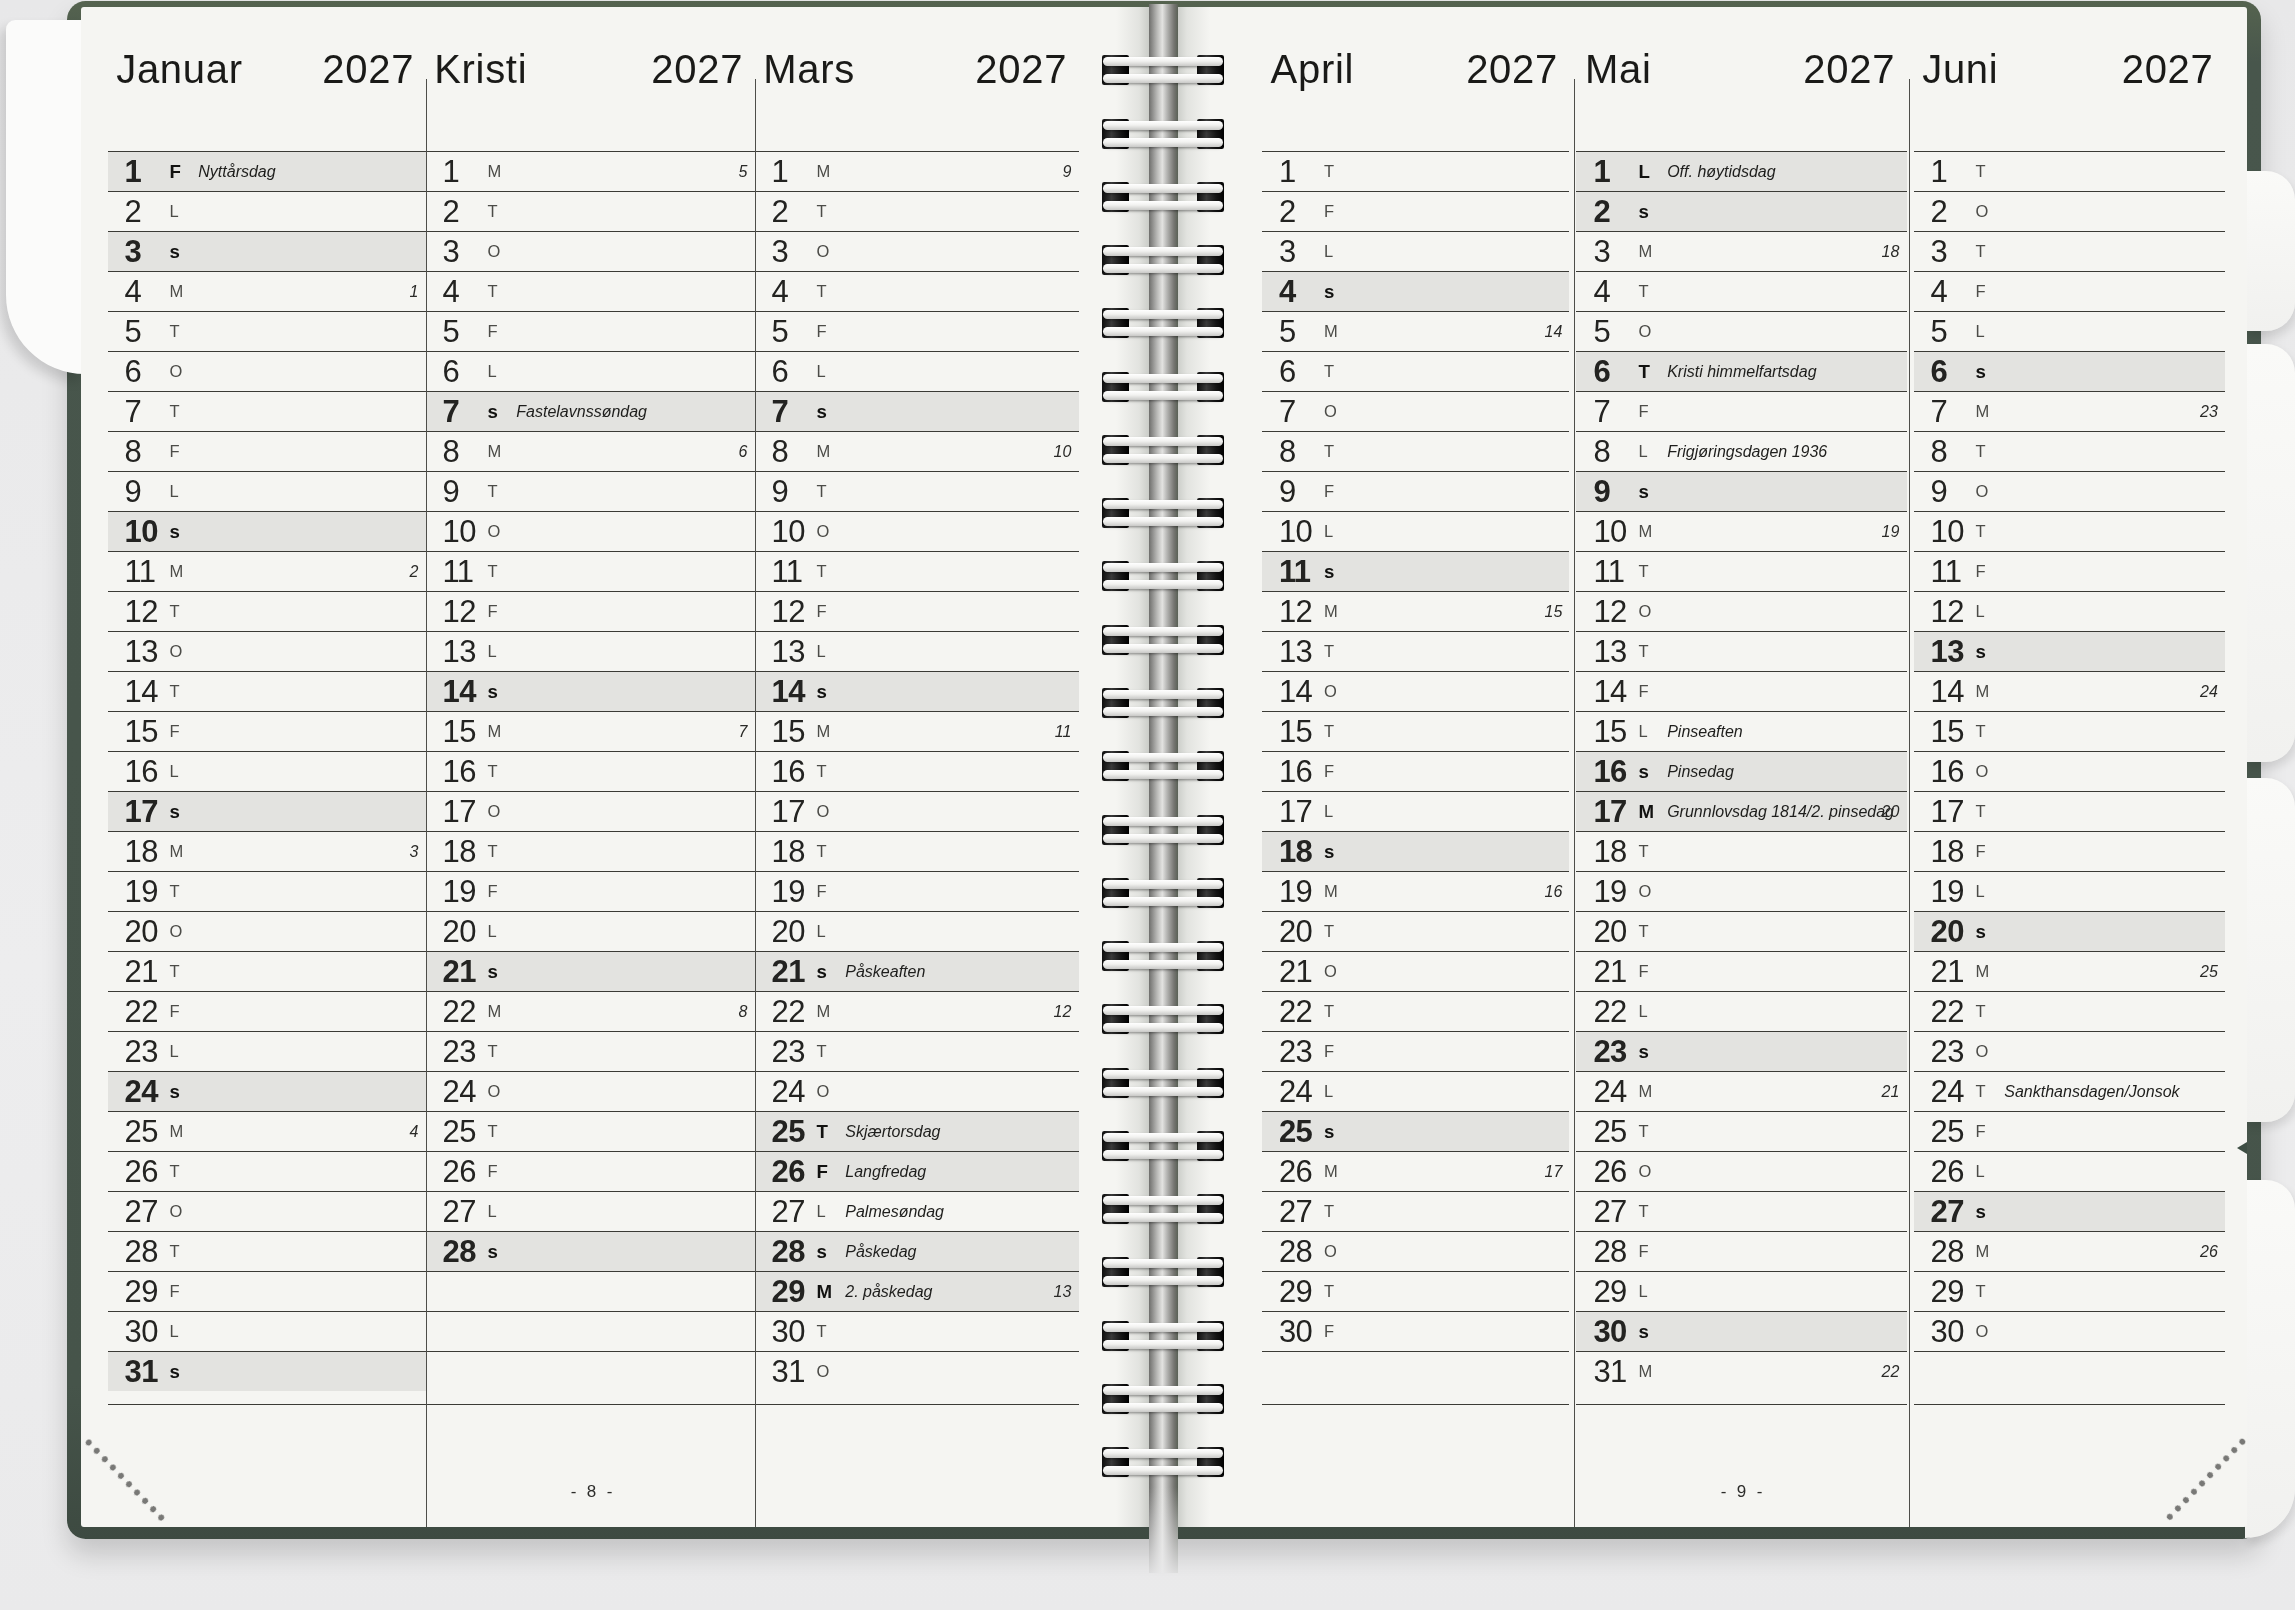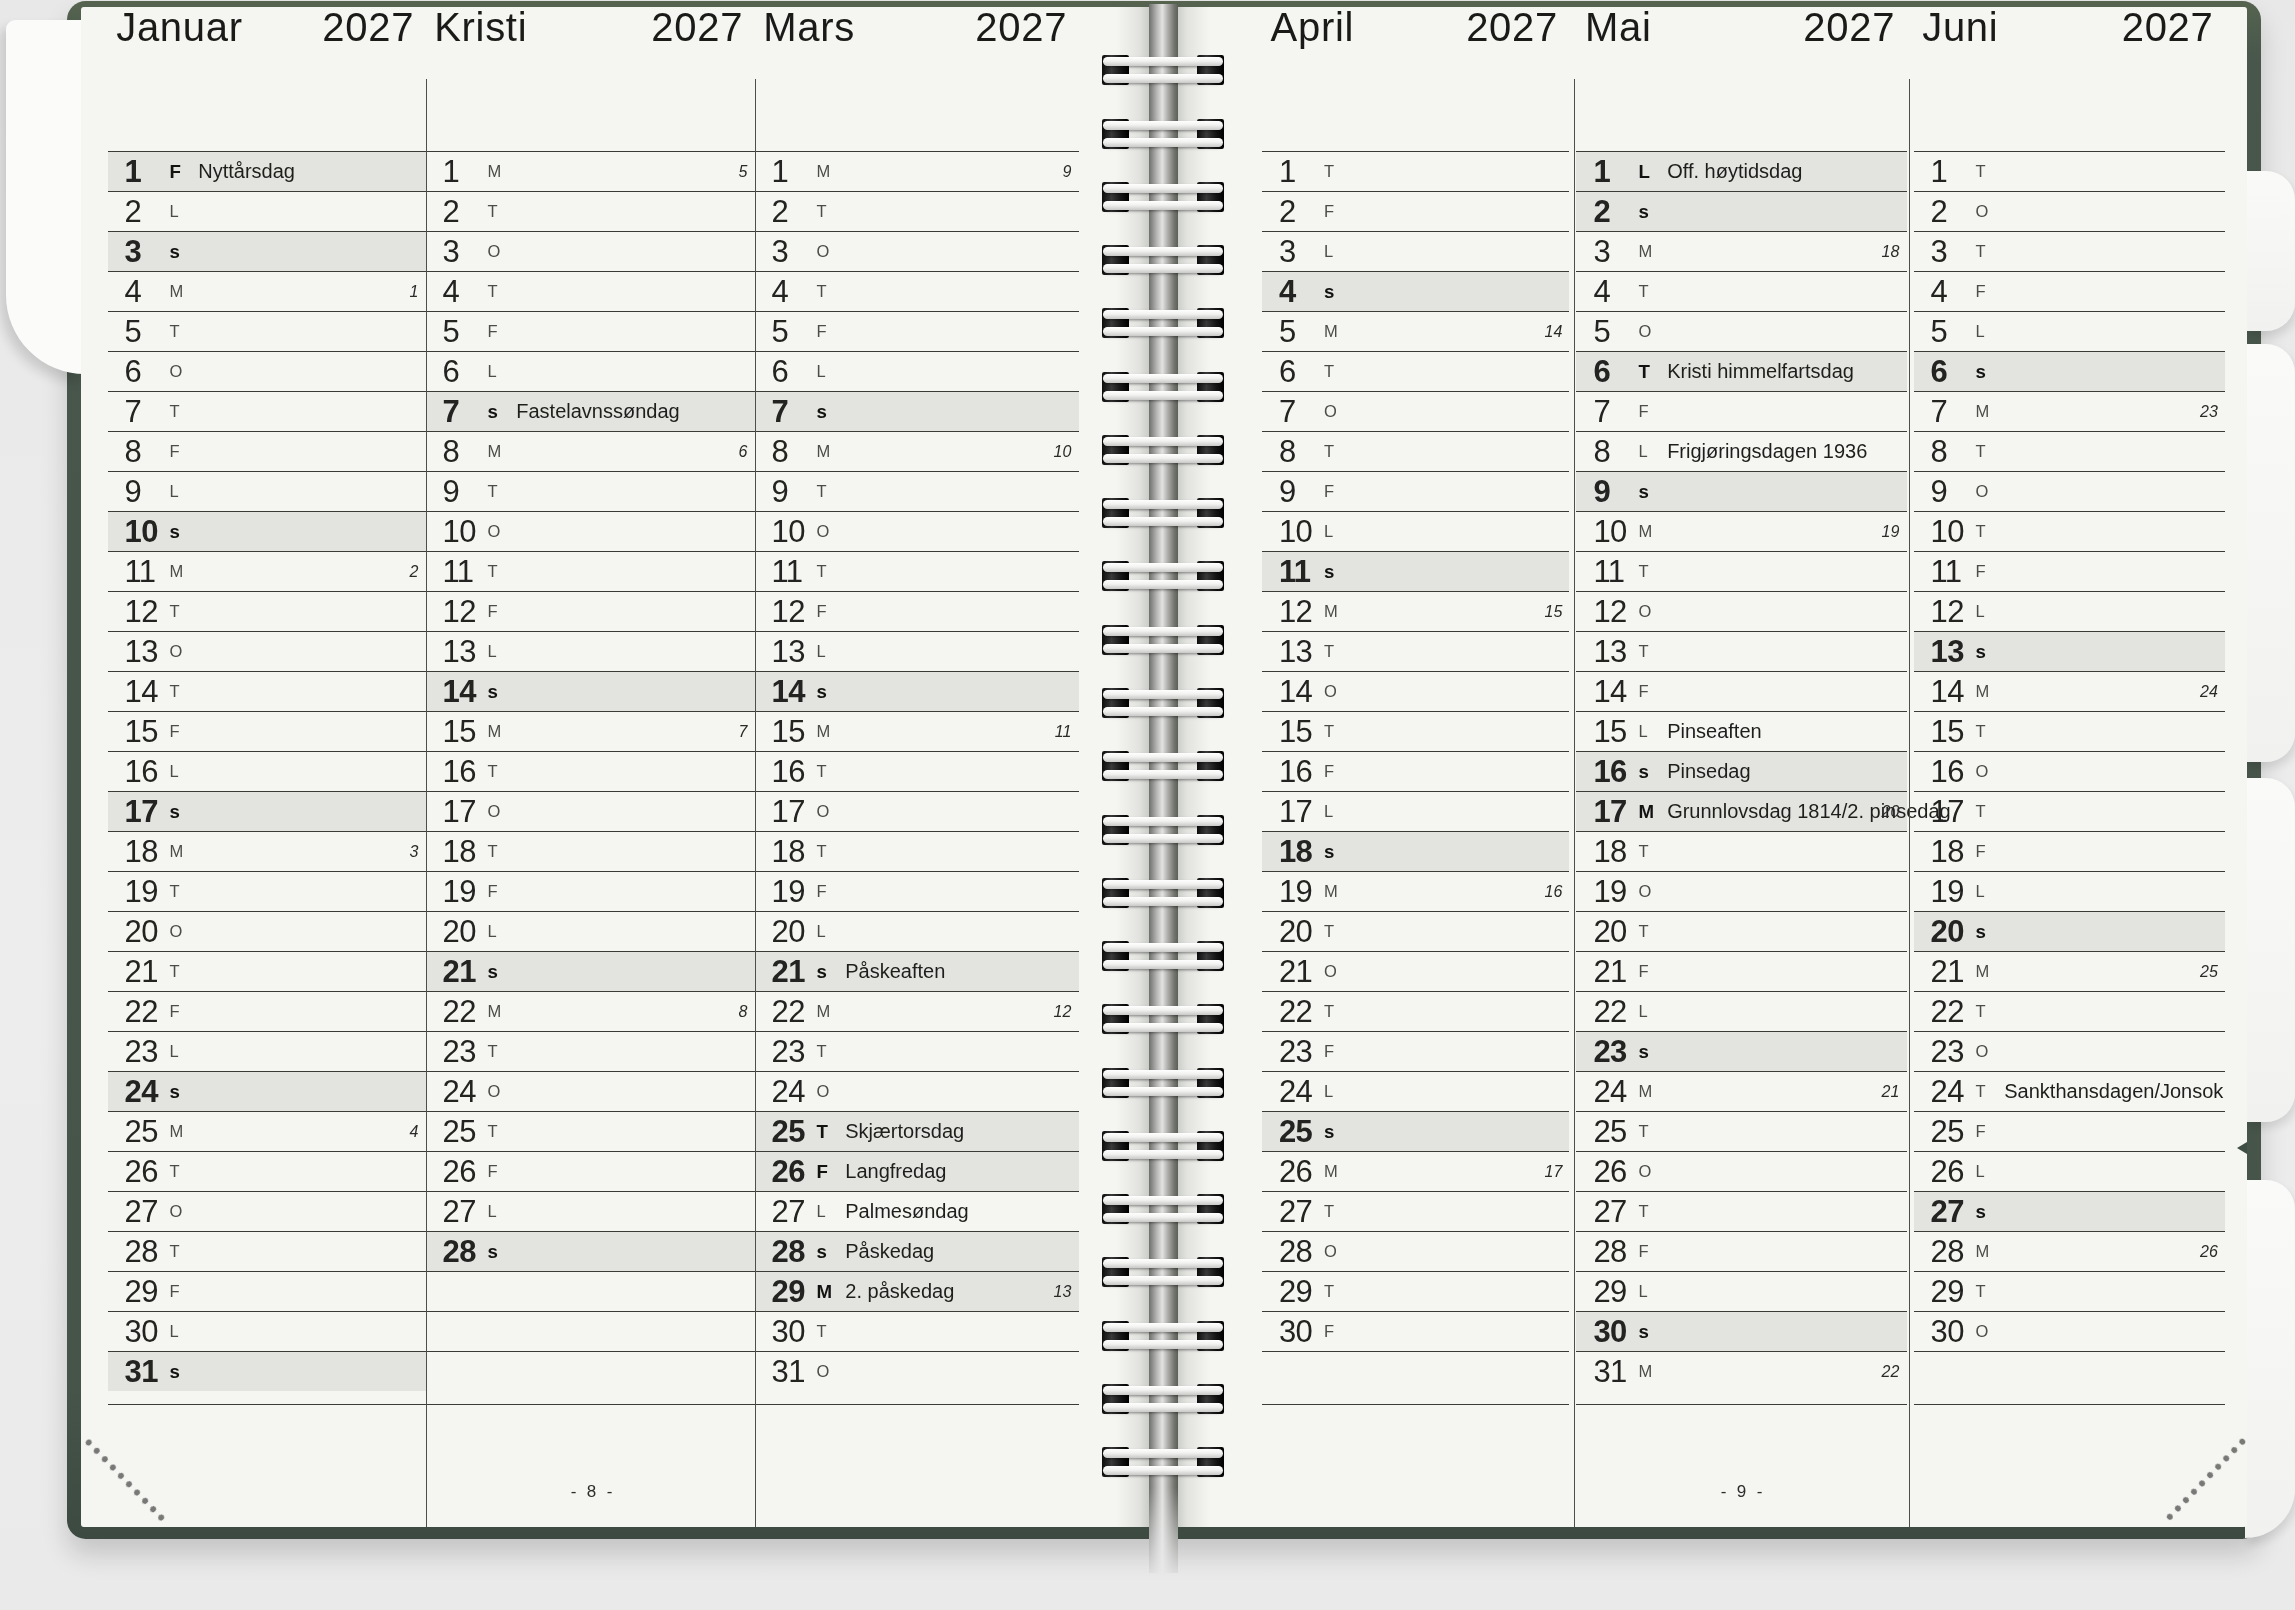--- a/index.html
+++ b/index.html
@@ -95,21 +95,21 @@
   .coil .wire-b{bottom:2.2px;}
   
   .cols{
     position:absolute;top:0;height:1398px;display:flex;
   }
   .cols-left{left:26.6px;width:971px;}
   .cols-right{left:85px;width:963px;gap:7px;}
   .col{position:relative;height:100%;}
   .col-head{
     position:absolute;left:0;right:0;top:0;height:144px;
-    display:flex;align-items:flex-start;justify-content:space-between;
+    display:flex;align-items:center;justify-content:space-between;
     padding:0 11.5px 20px 8.6px;box-sizing:border-box;
   }
   .m-name,.m-year{
     font-size:40px;line-height:1;color:#1a1a18;letter-spacing:0.7px;
   }
   .rows{
     position:absolute;left:0;right:0;top:144px;bottom:0;
     border-bottom:1.4px solid #3b3b36;
   }
   .row{
@@ -123,21 +123,21 @@
     font-size:31px;color:#232321;font-weight:400;
     letter-spacing:-0.7px;
   }
   .row.hl .d-num{font-weight:700;}
   .d-wd{
     flex:0 0 24.4px;
     font-size:16.5px;color:#4c4c48;letter-spacing:0.7px;
   }
   .row.hl .d-wd{font-weight:700;color:#121210;font-size:18.7px;}
   .d-note{
-    font-size:20px;color:#1e1e1c;
+    font-size:16px;font-style:italic;color:#1e1e1c;
     white-space:nowrap;padding-left:4.3px;
   }
   .d-week{
     position:absolute;right:7.2px;top:50%;transform:translateY(-50%);
     font-size:16px;font-style:italic;color:#2a2a28;
   }
   
   .cols-left .col:nth-child(1){width:318px;}
   .cols-left .col:nth-child(2){width:329px;}
   .cols-left .col:nth-child(3){width:324px;}

